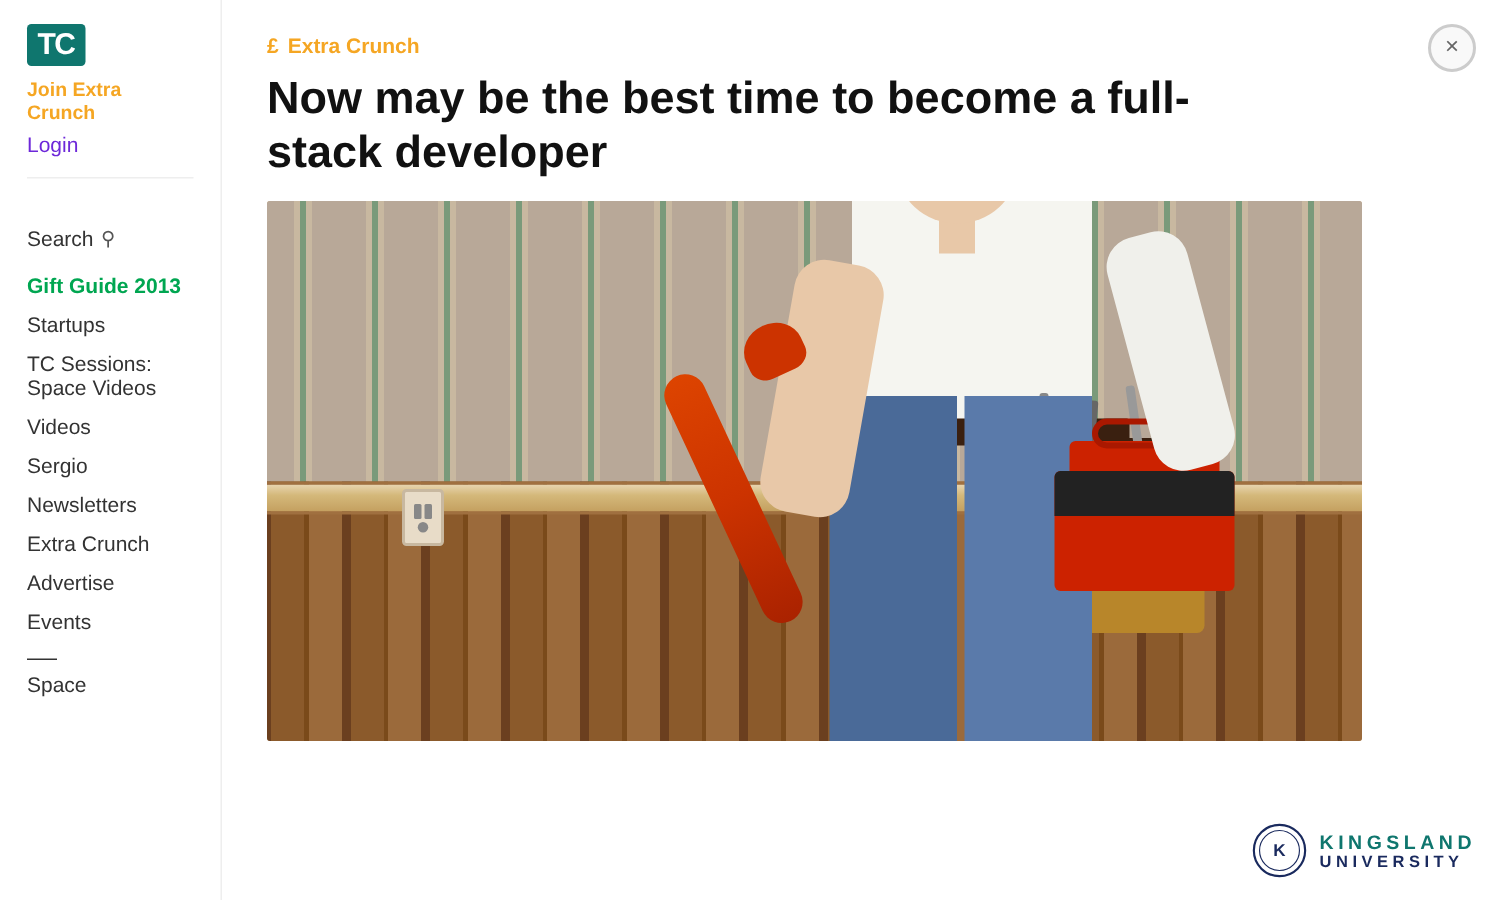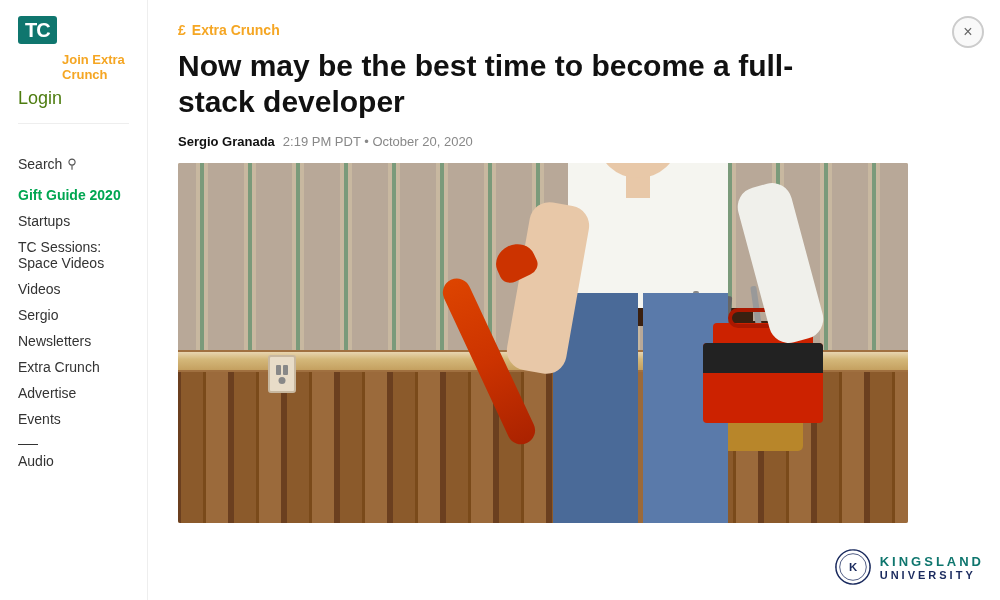--- a/index.html
+++ b/index.html
@@ -40,27 +40,26 @@
       line-height: 1;
     }
 
     .join-link {
       display: block;
       color: #f5a623;
       font-size: 13px;
       font-weight: 700;
       margin-top: 8px;
       text-decoration: none;
-      margin-left: 44px;
     }
 
     .login-link {
       display: block;
-      color: #4d7c0f;
-      font-size: 18px;
+      color: #6d28d9;
+      font-size: 14px;
       margin-top: 6px;
       text-decoration: none;
     }
 
     .sidebar-divider {
       height: 1px;
       background: #eee;
       margin: 14px 0;
     }
 
@@ -415,46 +414,42 @@
     <a class="login-link">Login</a>
   </div>
 
   <div class="sidebar-divider"></div>
 
   <div class="search-row">
     <span>Search</span>
     <span class="search-icon-inline">⚲</span>
   </div>
 
-  <a class="nav-item active">Gift Guide 2020</a>
+  <a class="nav-item active">Gift Guide 2013</a>
   <a class="nav-item">Startups</a>
   <a class="nav-item">TC Sessions:<br>Space Videos</a>
   <a class="nav-item">Videos</a>
   <a class="nav-item">Sergio</a>
   <a class="nav-item">Newsletters</a>
   <a class="nav-item">Extra Crunch</a>
   <a class="nav-item">Advertise</a>
   <a class="nav-item">Events</a>
 
   <div class="sidebar-separator"></div>
-  <span class="more-label">Audio</span>
+  <span class="more-label">Space</span>
 </div>
 
 <div class="main-content">
   <div class="extra-crunch-bar">
     <span class="ec-icon">£</span>
     <a class="ec-label">Extra Crunch</a>
   </div>
 
   <h1 class="article-title">Now may be the best time to become a full-stack developer</h1>
 
-  <div class="article-meta">
-    <span class="author-name">Sergio Granada</span>
-    <span class="article-date">2:19 PM PDT • October 20, 2020</span>
-  </div>
 
   <div class="article-image-container">
     <div class="image-bg">
 
       <div class="wallpaper-top"></div>
 
       <div class="wood-panel"></div>
 
       <div class="chair-rail"></div>
 

